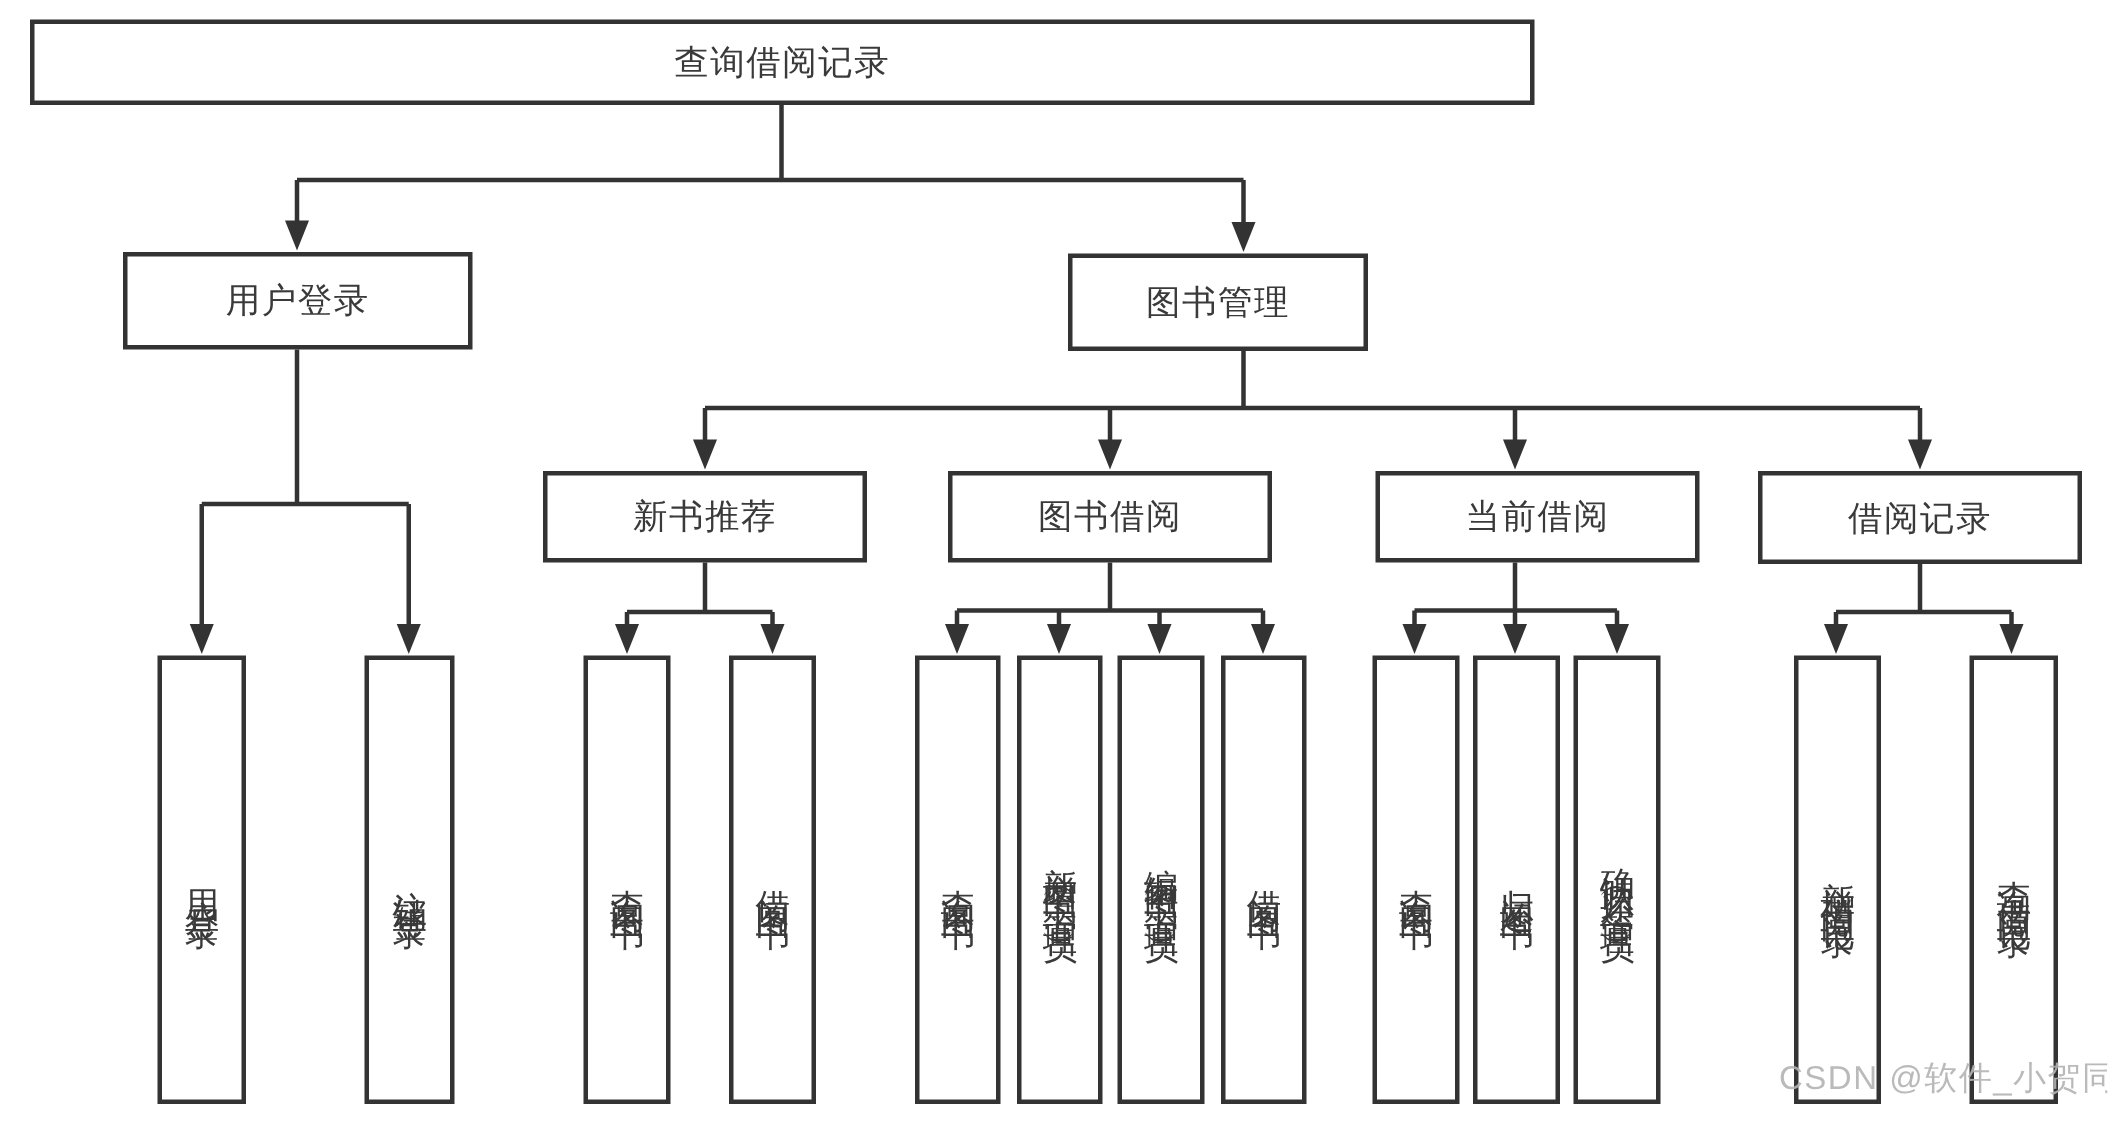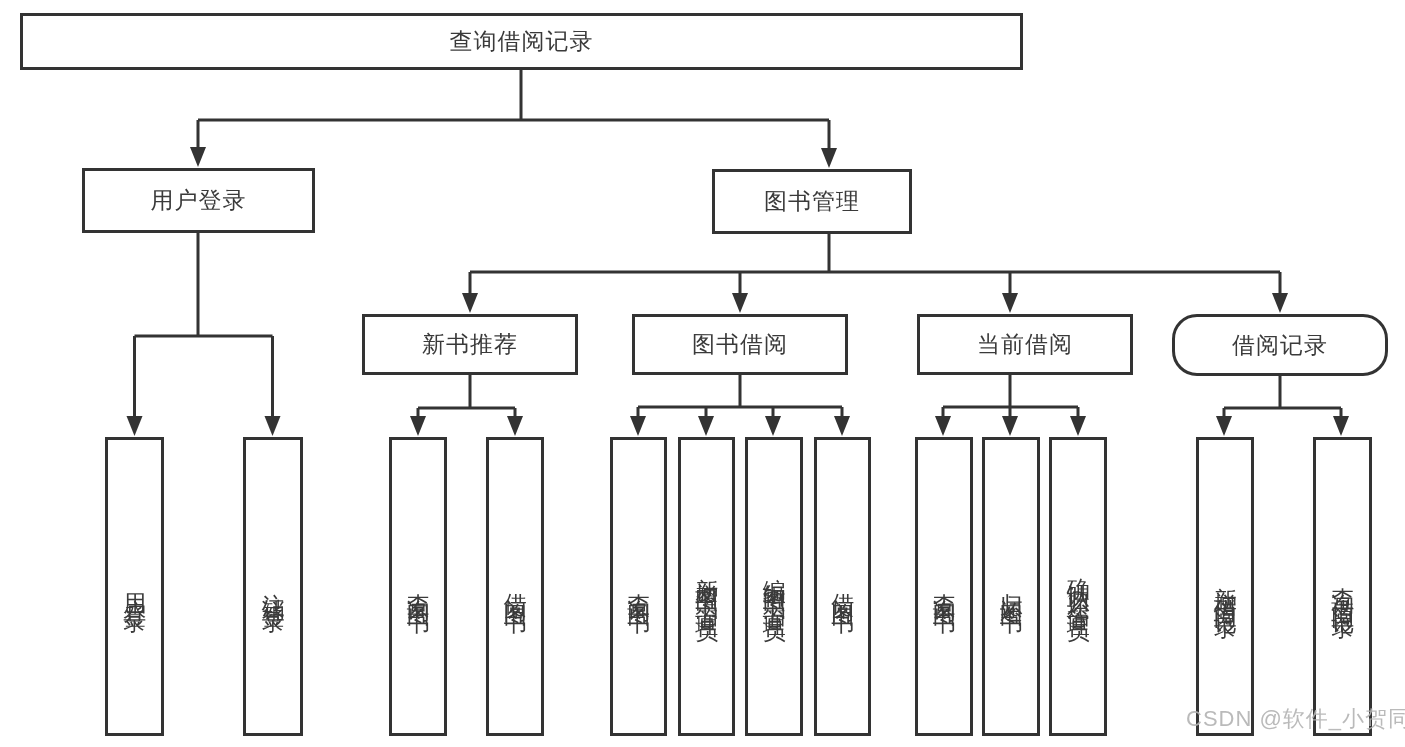--- a/index.html
+++ b/index.html
@@ -101,21 +101,21 @@
 
   <div class="box" style="left:362px;top:314px;width:216px;height:61px;">
     <span>新书推荐</span>
   </div>
   <div class="box" style="left:632px;top:314px;width:216px;height:61px;">
     <span>图书借阅</span>
   </div>
   <div class="box" style="left:902px;top:314px;width:216px;height:61px;margin-left:15px;">
     <span>当前借阅</span>
   </div>
-  <div class="box" style="left:1172px;top:314px;width:216px;height:62px;border-radius:25px;">
+  <div class="box" style="left:1172px;top:314px;width:216px;height:62px;">
     <span>借阅记录</span>
   </div>
 
   <div class="box leaf" style="left:105px;top:437px;width:59px;height:299px;">
     <span>用户登录</span>
   </div>
   <div class="box leaf" style="left:243px;top:437px;width:60px;height:299px;">
     <span>注销登录</span>
   </div>
 

